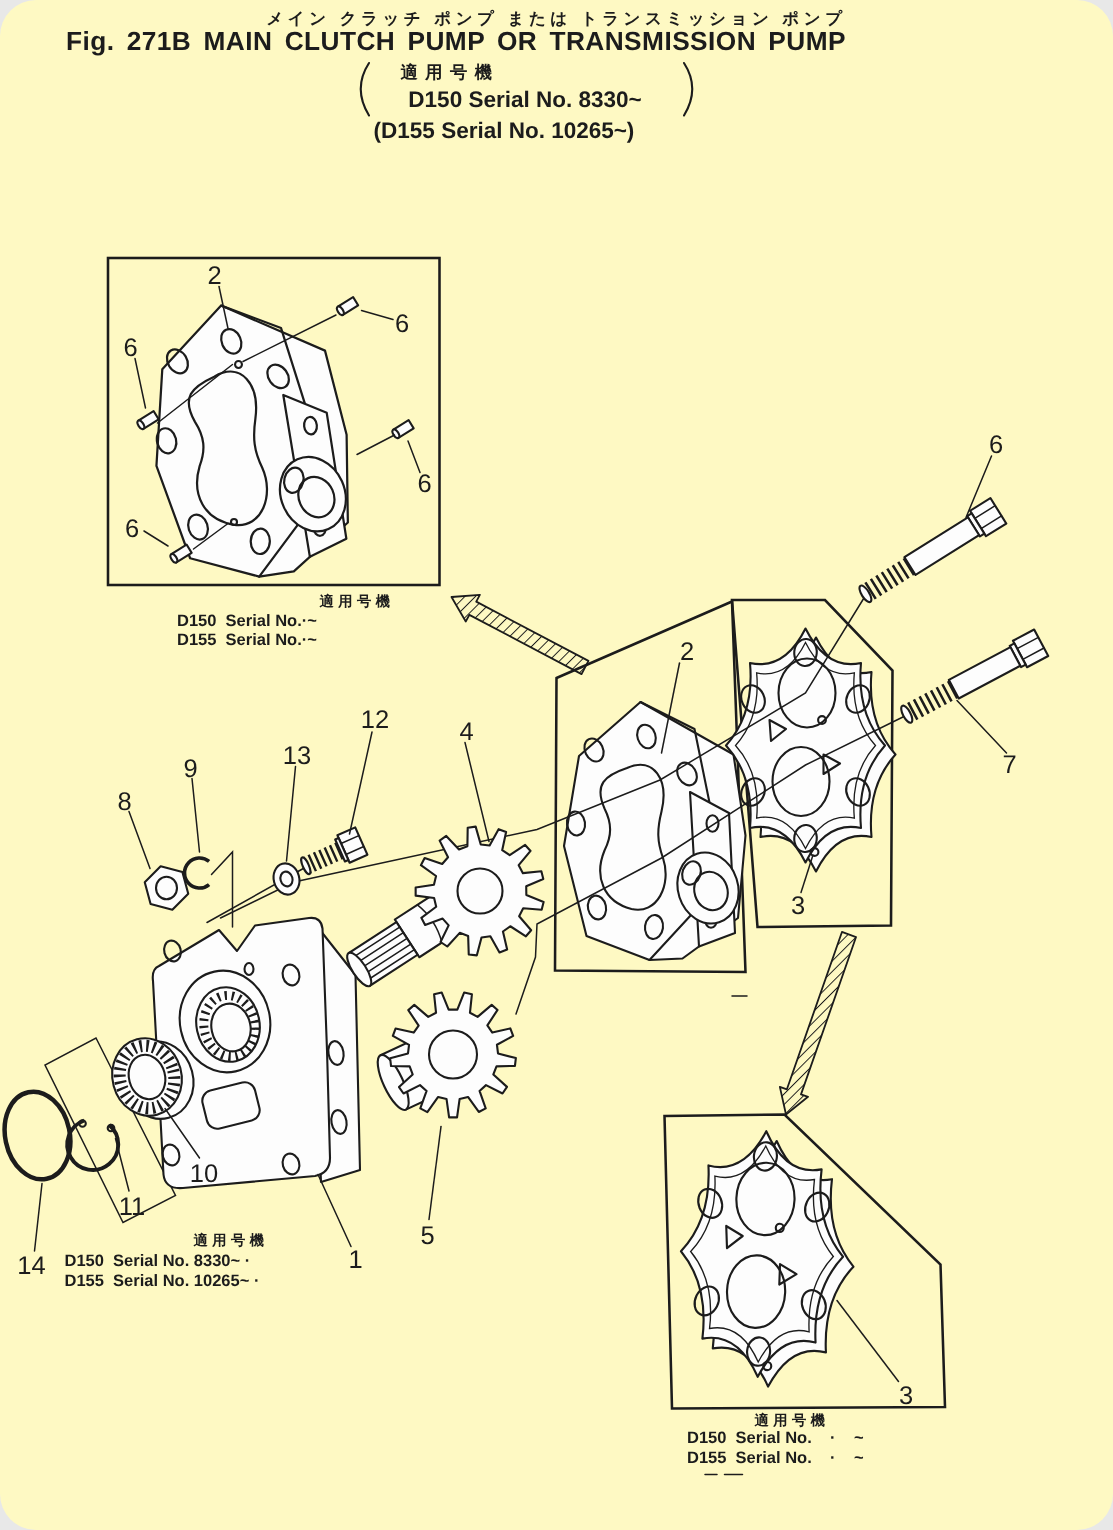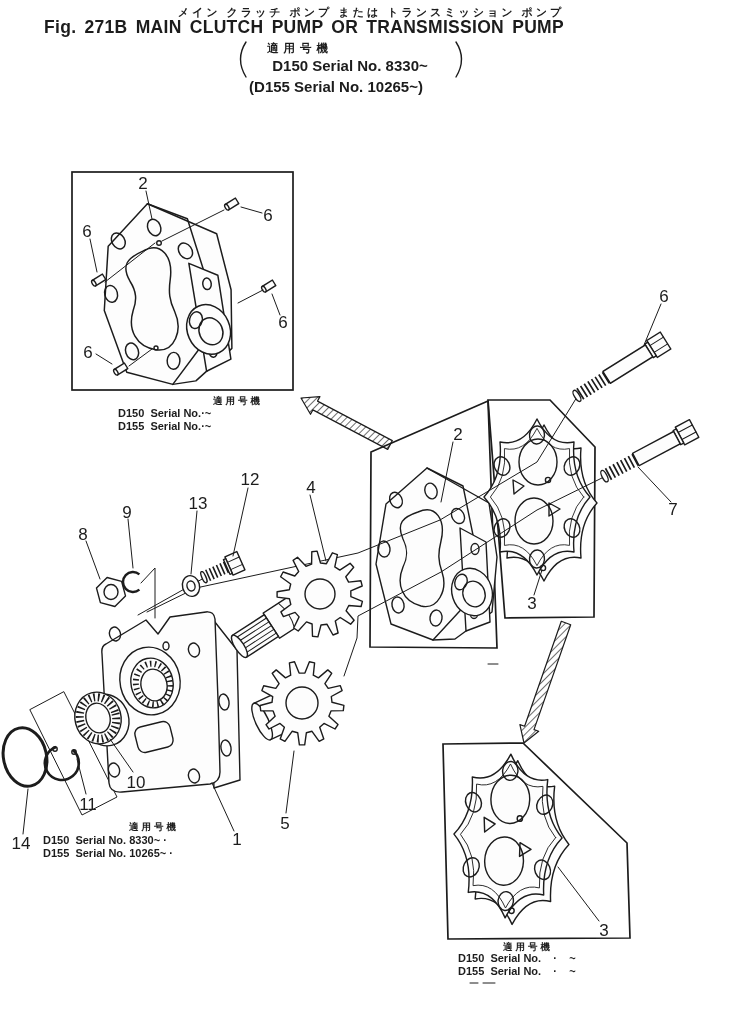--- a/index.html
+++ b/index.html
@@ -1,16 +1,16 @@
 <!DOCTYPE html>
 <html><head>
 <meta charset="utf-8">
 <style>
   html,body{margin:0;padding:0;background:#e8e8e8;}
-  .page{position:relative;width:742px;height:1020px;margin:0 auto;background:#ffffff;overflow:hidden;}
+  .page{position:relative;width:742px;height:1020px;margin:0 auto;background:#fef9c3;overflow:hidden;border-radius:24px;}
   svg{position:absolute;left:0;top:0;}
   svg text{font-family:"Liberation Sans","DejaVu Sans",sans-serif;fill:#1c1c1c;}
   .hdr-ja{font-size:11px;font-weight:bold;letter-spacing:3px;}
   .hdr-en{font-size:17.5px;font-weight:bold;word-spacing:3px;letter-spacing:.3px;}
   .hdr-ap{font-size:11.5px;font-weight:bold;letter-spacing:5px;}
   .hdr-serial{font-size:15px;font-weight:bold;}
   .caph{font-size:9.5px;font-weight:bold;letter-spacing:3px;}
   .cap{font-size:11px;font-weight:bold;}
   .lbl{font-size:17px;}
   .s{stroke:#1c1c1c;stroke-width:1.4;fill:none;stroke-linejoin:round;stroke-linecap:round;}

